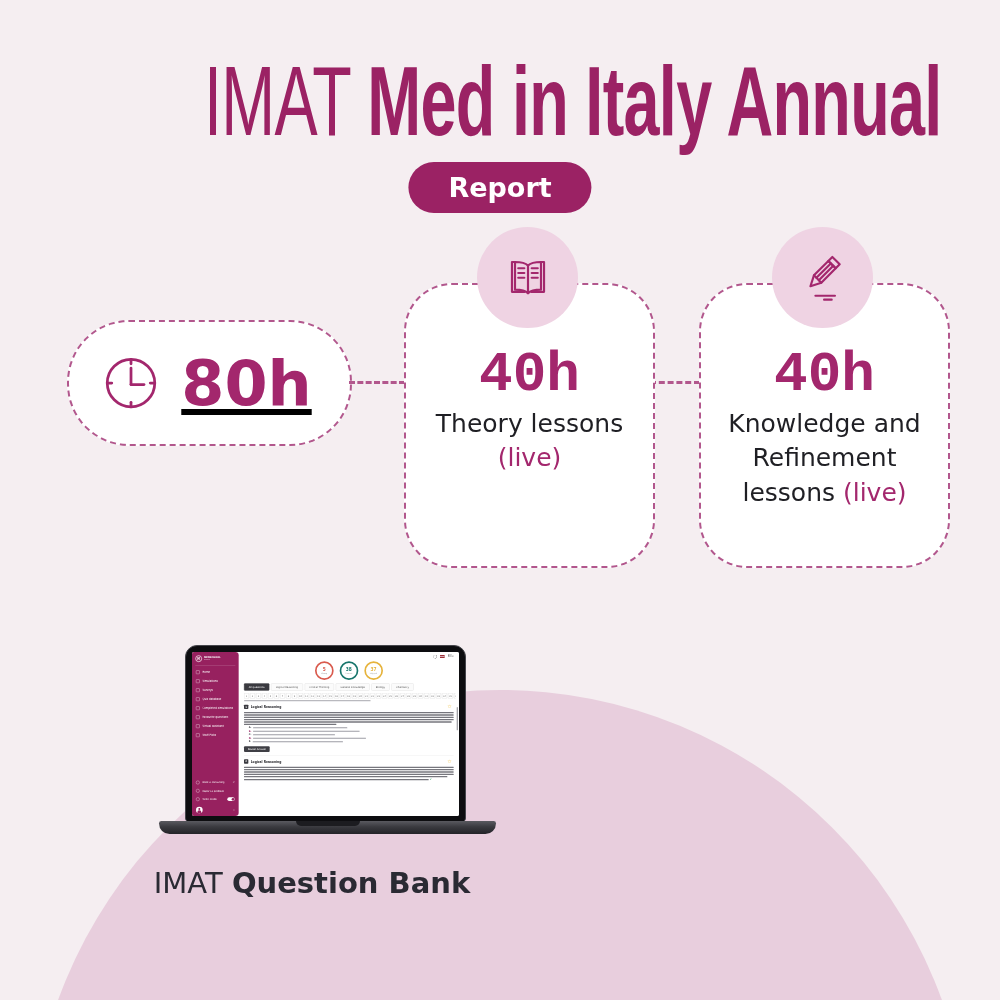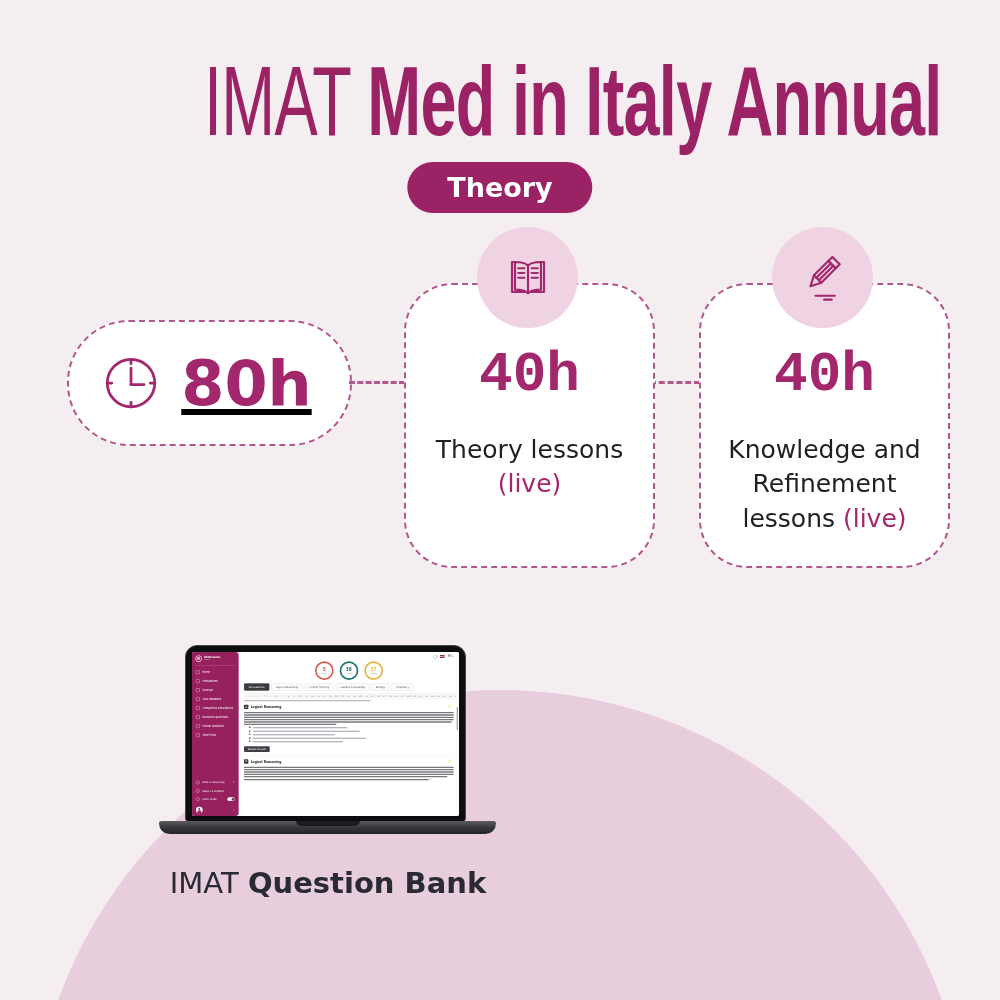--- a/index.html
+++ b/index.html
@@ -30,21 +30,21 @@
   .conn-1{left:349px;width:56px;}
   .conn-2{left:650px;width:50px;}
 
   .card{position:absolute;top:283px;width:247px;height:281px;background:#fff;
         border:2px dashed #B2578D;border-radius:48px;text-align:center;z-index:2;}
   .card-2{left:404px;} .card-3{left:699px;}
   .icon-circle{position:absolute;top:227px;width:101px;height:101px;border-radius:50%;
         background:#EFD3E3;z-index:3;display:flex;align-items:center;justify-content:center;}
   .circle-2{left:477px;} .circle-3{left:772px;}
   .card .hours{margin-top:60px;font-size:56px;font-weight:700;color:#A3276D;line-height:1.1;font-family:Liberation Mono, monospace;}
-  .card .label{margin:26px auto 0;font-size:25px;color:#1F1F24;line-height:1.38;width:205px;}
+  .card .label{margin:0 auto 0;font-size:25px;color:#1F1F24;line-height:1.38;width:205px;}
   .live{color:#A3276D;}
 
   
   .blob{position:absolute;left:30px;top:690px;width:940px;height:940px;
         border-radius:50%;background:#E8CEDD;}
 
   
   .laptop-screen{position:absolute;left:185px;top:645px;width:281px;height:178px;
         background:#0D0D10;border:1px solid #46464C;border-radius:12px 12px 5px 5px;
         padding:6px;box-sizing:border-box;z-index:4;}
@@ -113,36 +113,36 @@
   .opt-letter{font-size:7px;font-weight:700;line-height:1;}
   .oline{height:3px;background:#84848E;border-radius:1px;opacity:.8;}
   .reveal-btn{display:inline-block;margin-top:7px;background:#3F3F45;color:#fff;
               font-size:7.5px;padding:4px 11px;border-radius:3px;}
   .qdivider{border-top:1px solid #E8E8E8;margin-top:11px;}
   .q2{margin-top:9px;}
   .greencheck{display:inline-block;font-size:7px;color:#2F9E62;}
   .vscroll{position:absolute;right:3px;top:165px;width:4px;height:70px;background:#A5A5AA;border-radius:2px;}
 
   
-  .caption{position:absolute;top:866px;left:112px;width:432px;text-align:center;
+  .caption{position:absolute;top:866px;left:96px;width:432px;text-align:center;
            font-size:29px;color:#2A2A33;z-index:6;}
   .caption .c-bold{font-weight:700;}
 </style>
 </head>
 <body>
 
 <div class="page">
 
   <div class="title-wrap">
     <div class="title">
       <span class="t-light">IMAT</span>
       <span class="t-bold">Med in Italy Annual</span>
     </div>
   </div>
-  <div class="badge">Theory</div>
+  <div class="badge">Report</div>
 
   <div class="pill">
     <svg class="clock" width="60" height="60" viewBox="0 0 24 24" fill="none" stroke="#A3276D" stroke-width="1.1" stroke-linecap="round">
       <circle cx="12" cy="12" r="9.5"></circle>
       <line x1="12" y1="2.5" x2="12" y2="4.3"></line>
       <line x1="12" y1="19.7" x2="12" y2="21.5"></line>
       <line x1="2.5" y1="12" x2="4.3" y2="12"></line>
       <line x1="19.7" y1="12" x2="21.5" y2="12"></line>
       <line x1="12" y1="12.6" x2="12" y2="6"></line>
       <line x1="12" y1="12.6" x2="17.2" y2="12.6"></line>

